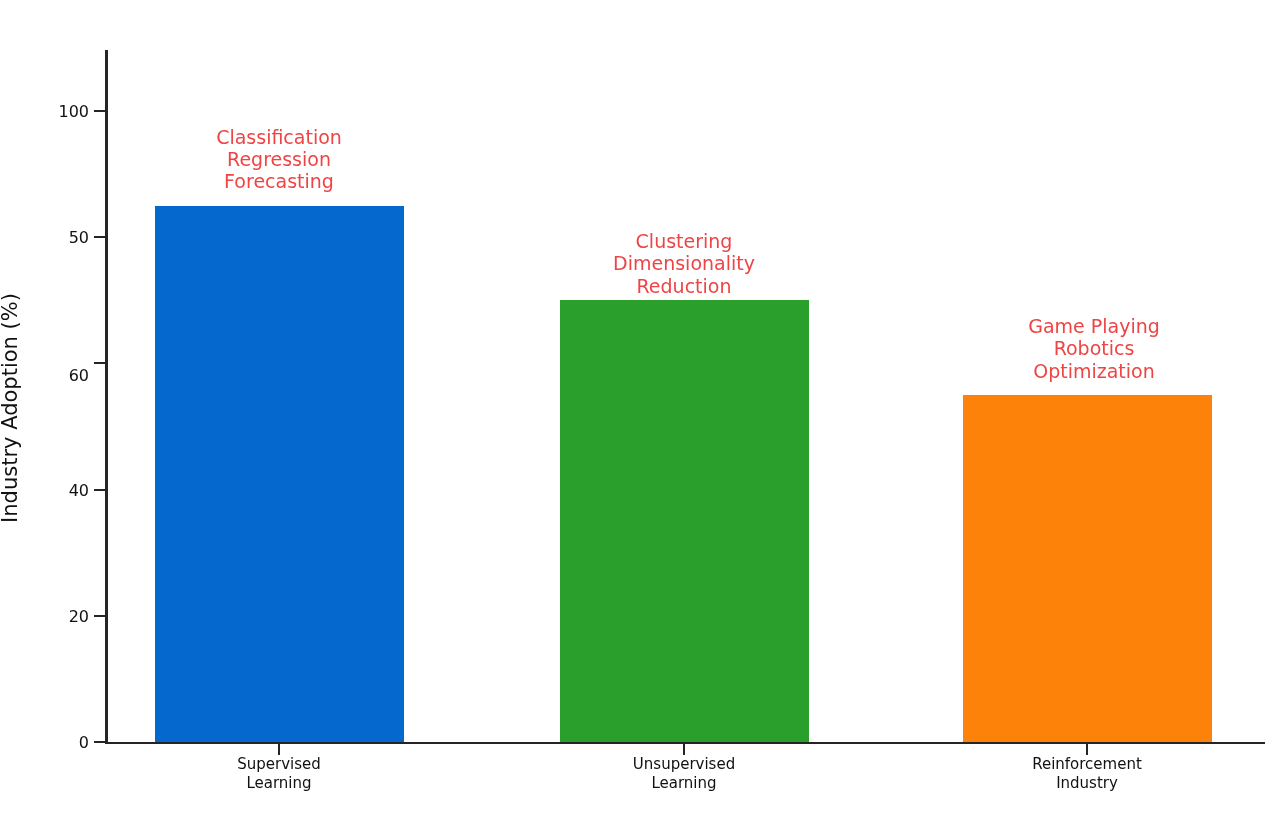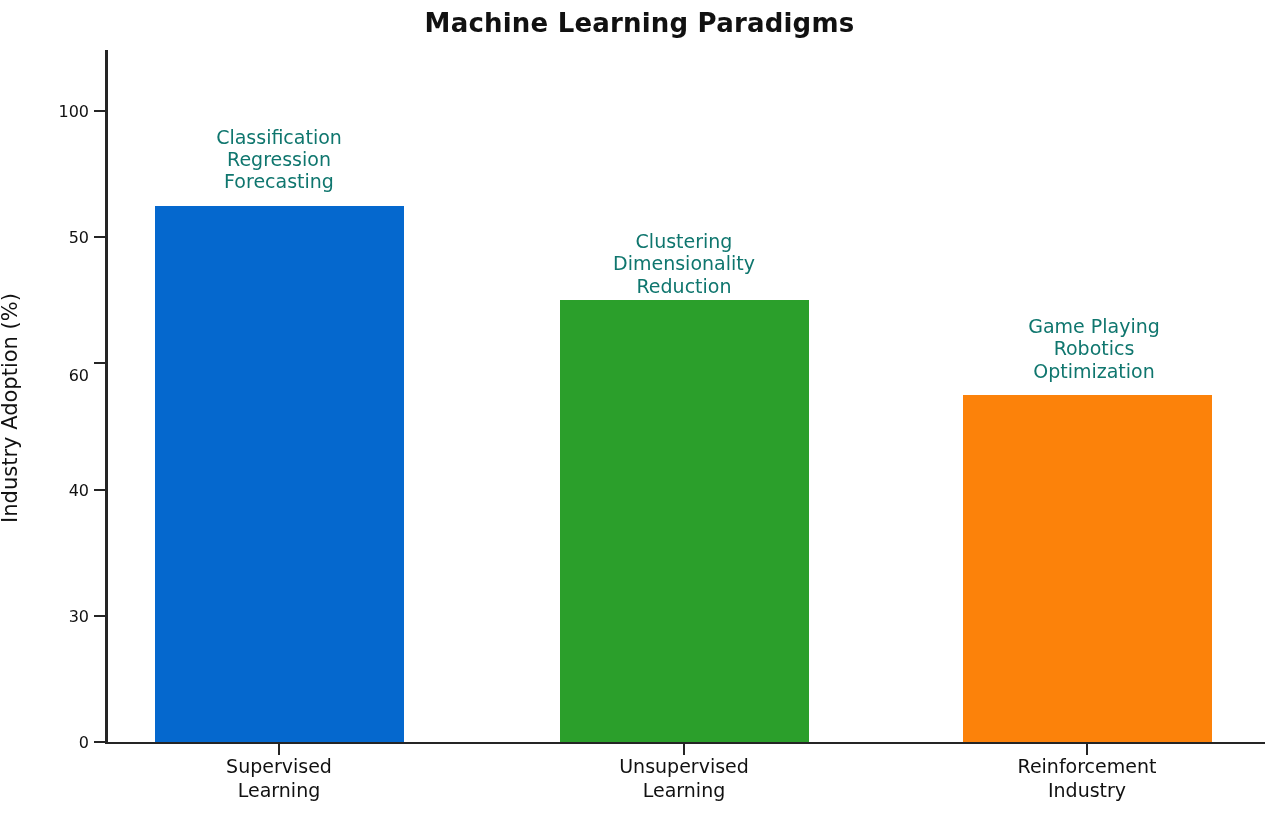--- a/index.html
+++ b/index.html
@@ -84,61 +84,60 @@
     position: absolute;
     bottom: 0;
   }
 
   
   .bar-annotation {
     position: absolute;
     text-align: center;
     font-size: 19px;
     line-height: 1.18;
-    color: #0f766e;
+    color: #ef4444;
     white-space: pre-line;
     transform: translateX(-50%);
   }
 
   
   .xtick-mark {
     position: absolute;
     top: 744px;
     width: 2.2px;
     height: 11px;
     background: #252525;
   }
   .xtick-label {
     position: absolute;
     top: 755px;
     text-align: center;
-    font-size: 19px;
+    font-size: 15px;
     line-height: 1.25;
     color: #111111;
     white-space: pre-line;
     transform: translateX(-50%);
   }
 </style>
 </head>
 <body>
 
 <div id="figure">
 
-  <div id="chart-title">Machine Learning Paradigms</div>
 
   <div id="spine-left"></div>
   <div id="spine-bottom"></div>
 
   <div id="ylabel">Industry Adoption (%)</div>
 
   <div id="y-axis">
       <div class="ytick-mark" style="top: 740.9px;"></div>
       <div class="ytick-label" style="top: 742px;">0</div>
       <div class="ytick-mark" style="top: 614.7px;"></div>
-      <div class="ytick-label" style="top: 615.8px;">30</div>
+      <div class="ytick-label" style="top: 615.8px;">20</div>
       <div class="ytick-mark" style="top: 488.5px;"></div>
       <div class="ytick-label" style="top: 489.6px; text-align: right;">40</div>
       <div class="ytick-mark" style="top: 362.3px;"></div>
       <div class="ytick-label" style="top: 363.4px; margin-top: 12px;">60</div>
       <div class="ytick-mark" style="top: 236.1px;"></div>
       <div class="ytick-label" style="top: 237.2px;">50</div>
       <div class="ytick-mark" style="top: 109.9px;"></div>
       <div class="ytick-label" style="top: 111px;">100</div>
     </div>
   <div id="x-axis">

